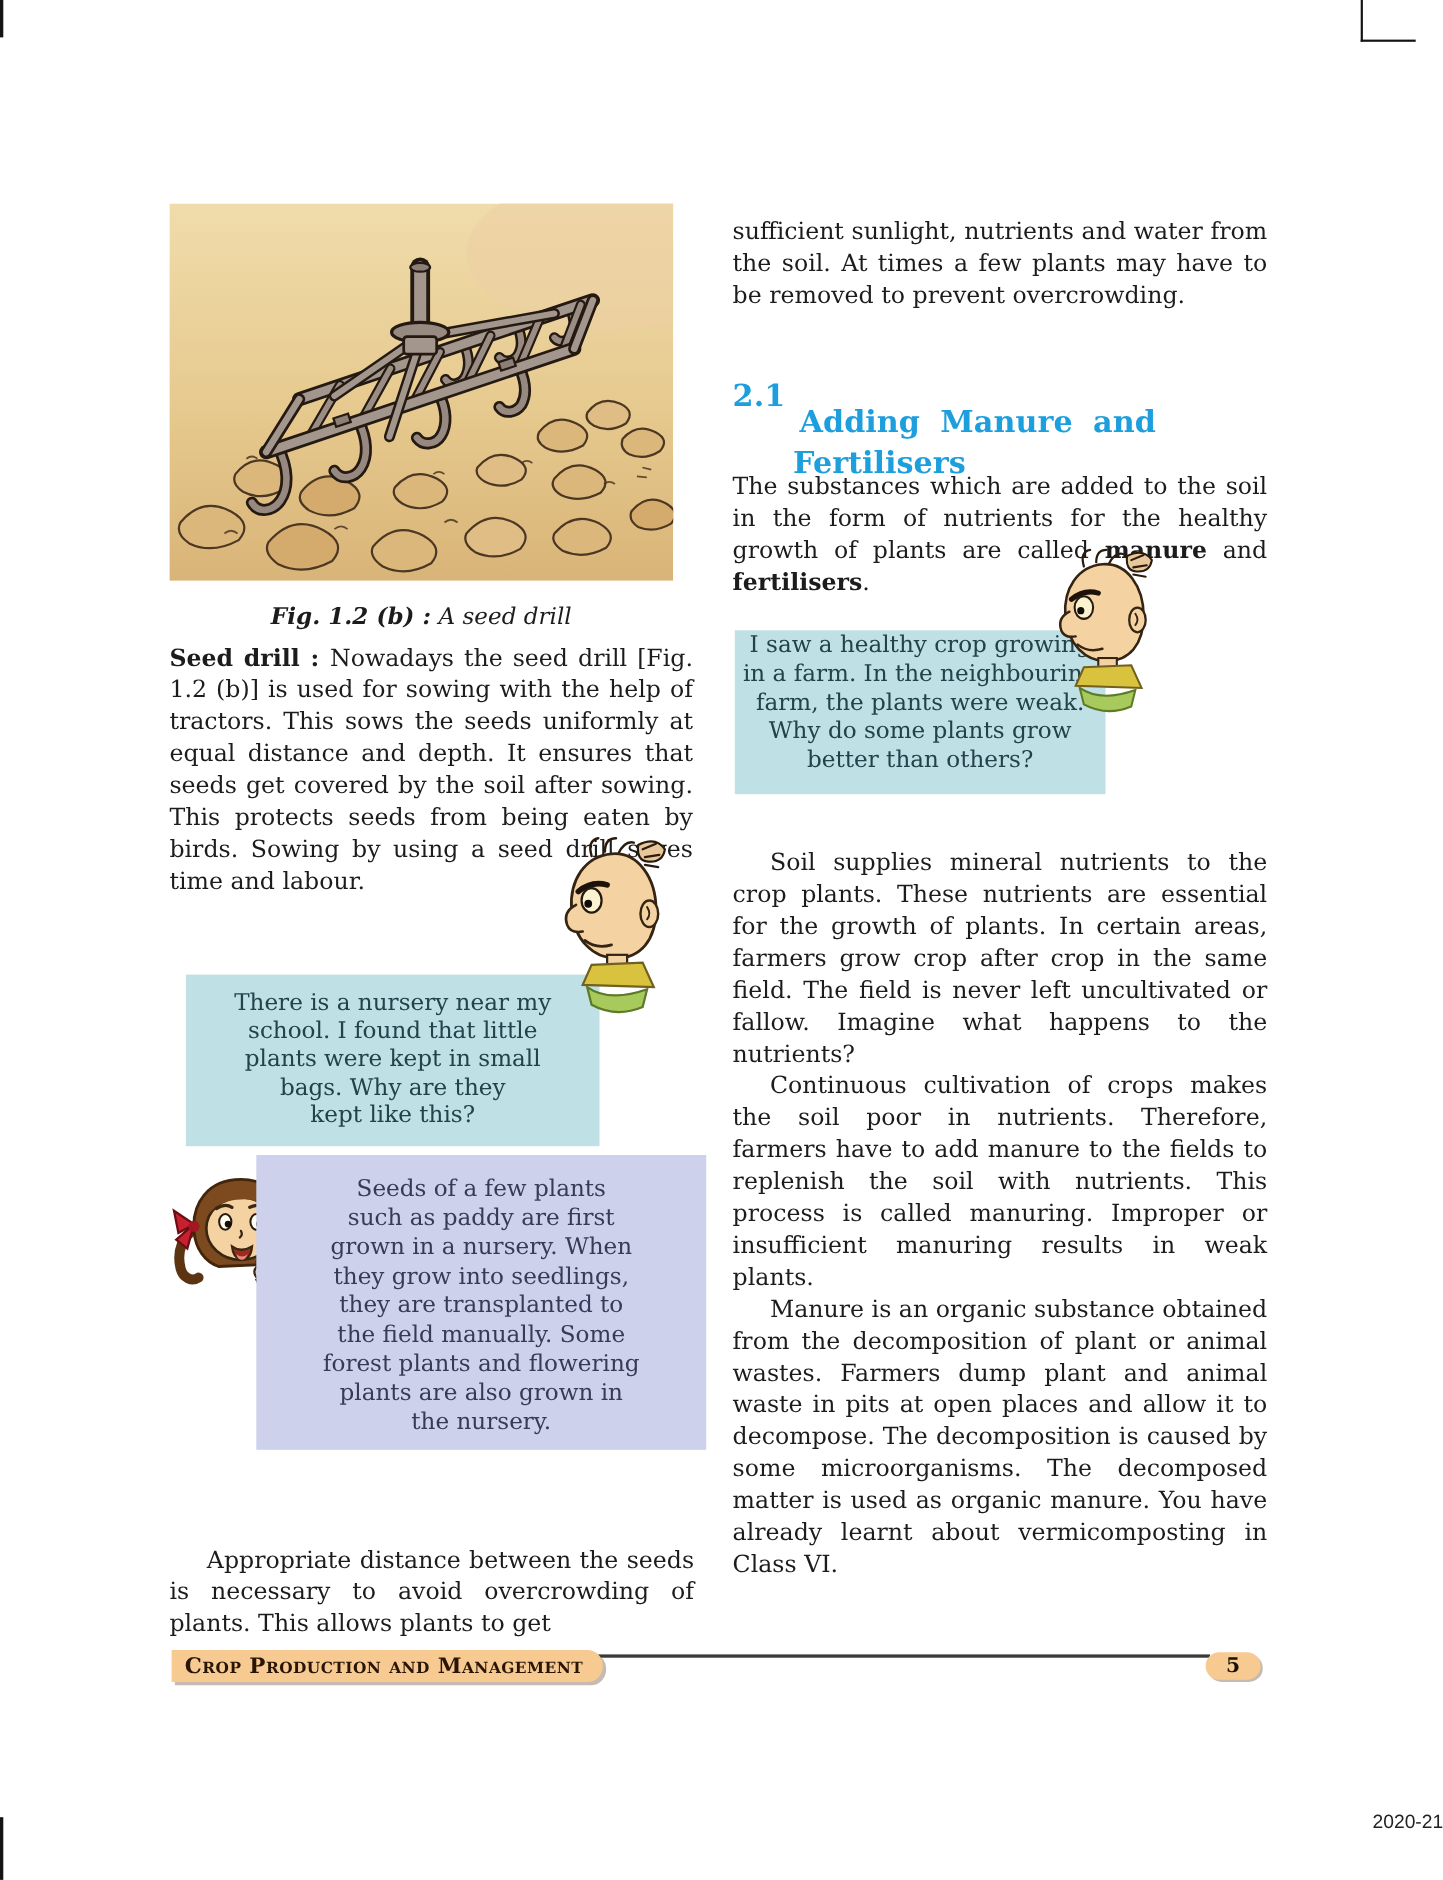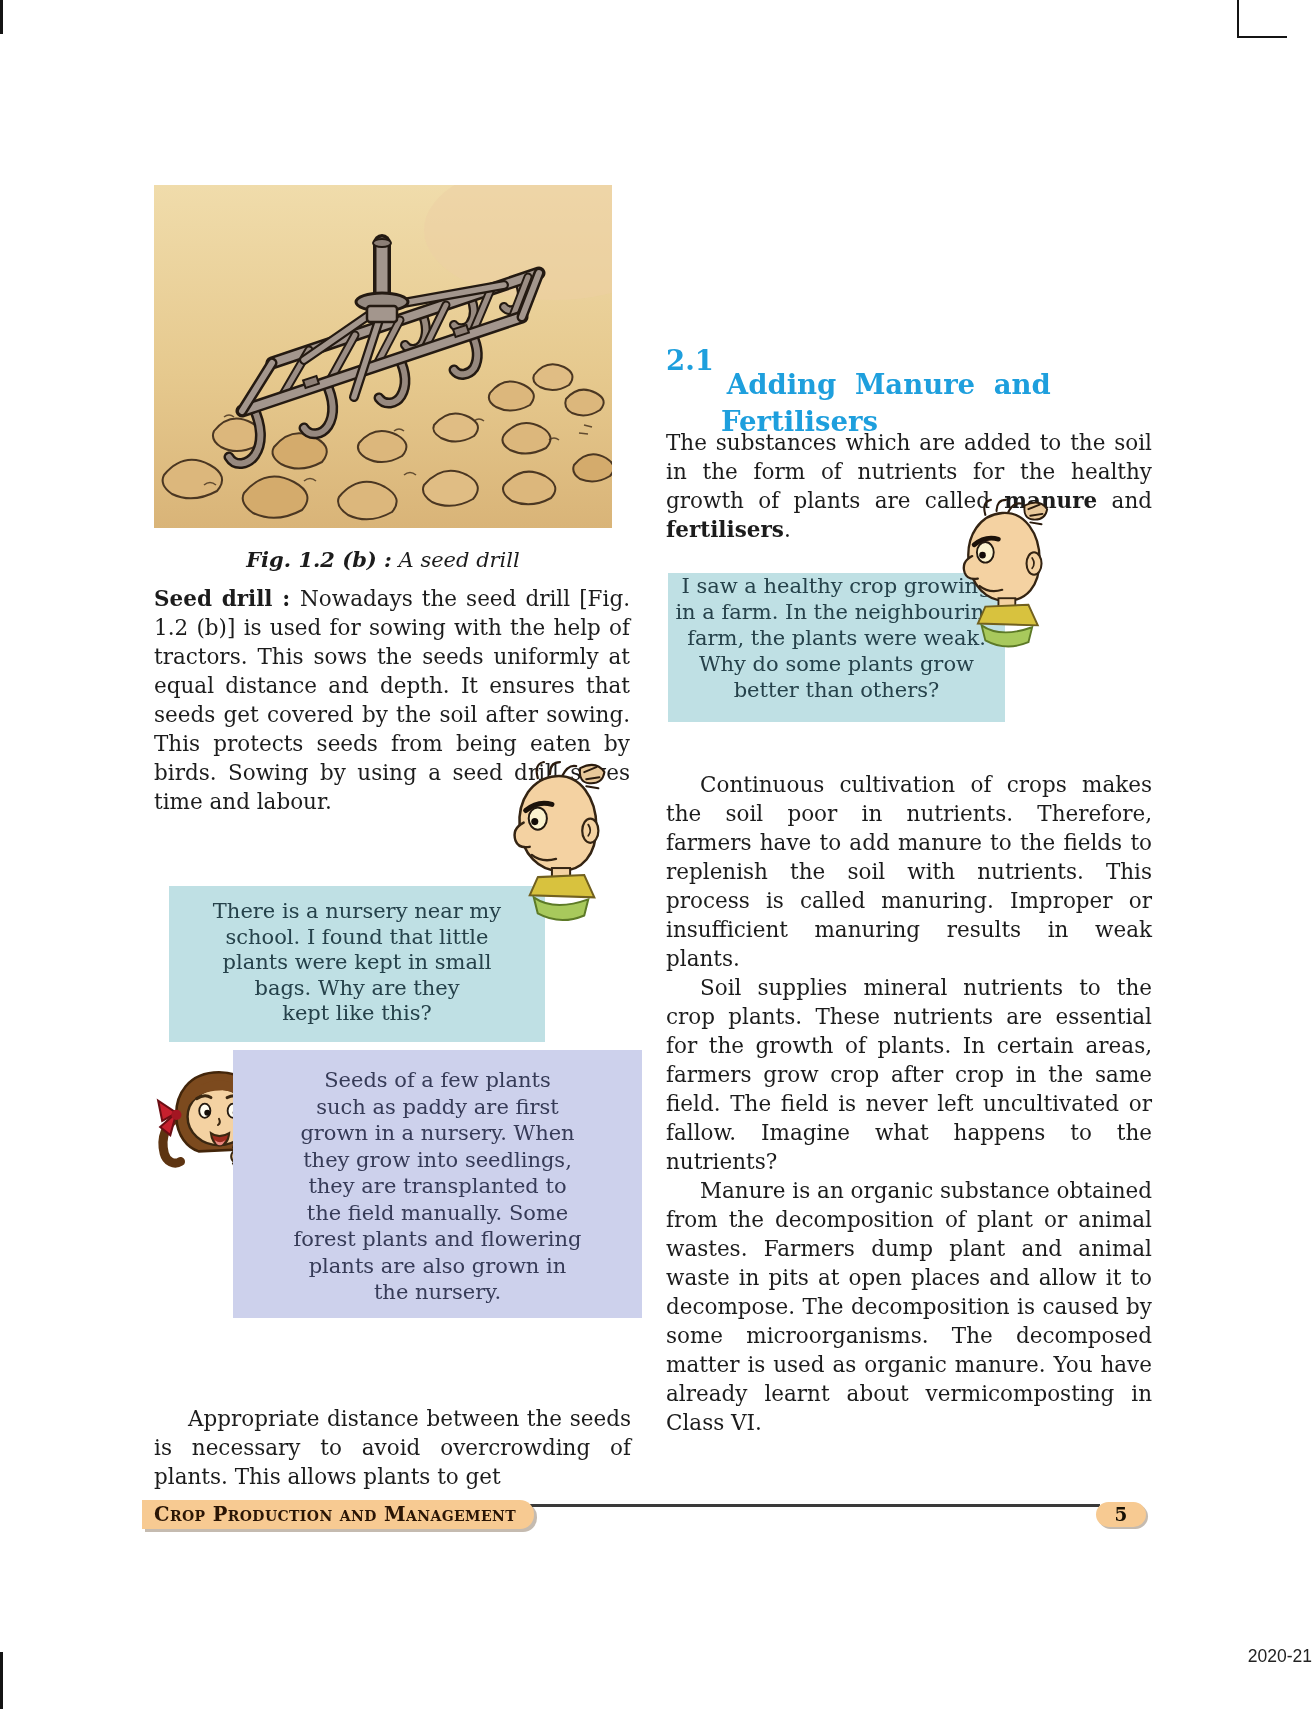--- a/index.html
+++ b/index.html
@@ -41,21 +41,21 @@
   .heading{position:absolute;left:666px;top:342px;width:486px;
            color:var(--heading_blue);font-weight:bold;font-size:27.5px;line-height:37px;}
   .heading .h-row{display:flex;}
   .heading .h-num{margin-right:13px;}
   .heading .h-l1{word-spacing:9px;margin-top:24px;}
   .heading .h-l2{margin-left:55px;}
   .para-manure-intro{position:absolute;left:666px;top:428px;width:486px;}
   .right-bottom{position:absolute;left:666px;top:770px;width:486px;}
   
   .footer-rule{position:absolute;left:158px;top:1504px;width:942px;height:2.5px;background:#3a3a3a;}
-  .badge{position:absolute;left:142px;top:1500px;height:29px;background:var(--badge_bg);
+  .badge{position:absolute;left:156px;top:1500px;height:29px;background:var(--badge_bg);
          border-radius:0 14px 14px 0;box-shadow:3px 3px 0 rgba(90,60,30,.35);
          display:inline-flex;align-items:center;padding:0 18px 0 12px;white-space:nowrap;
          font-weight:bold;font-variant:small-caps;font-size:19.5px;letter-spacing:.4px;
          color:var(--badge_text);}
   .page-num{position:absolute;left:1096px;top:1502px;width:50px;height:25px;
             background:var(--badge_bg);border-radius:13px;display:flex;align-items:center;
             justify-content:center;font-weight:bold;font-size:18.5px;color:#171003;
             box-shadow:2px 2px 0 rgba(90,60,30,.35);}
   .year{position:absolute;left:0;top:1646px;width:1312px;text-align:right;
         font-family:"Liberation Sans", sans-serif;font-size:17.5px;color:#222;}
@@ -250,20 +250,23 @@
 they are transplanted to
 the field manually. Some
 forest plants and flowering
 plants are also grown in
 the nursery.</div>
 
   <div class="para-spacing body-text">
     <p class="indent">Appropriate distance between the seeds is necessary to avoid overcrowding of plants. This allows plants to get</p>
   </div>
 
+  <div class="para-continued body-text">
+    <p>sufficient sunlight, nutrients and water from the soil. At times a few plants may have to be removed to prevent overcrowding.</p>
+  </div>
 
   <div class="heading">
     <div class="h-row">
       <span class="h-num">2.1</span>
       <span class="h-l1">Adding Manure and</span>
     </div>
     <div class="h-l2">Fertilisers</div>
   </div>
 
   <div class="para-manure-intro body-text"><span>The substances which are added to the soil in the form of nutrients for the healthy growth of plants are called </span><span style="font-weight: bold;">manure</span><span> and </span><span style="font-weight: bold;">fertilisers</span><span>.</span></div>
@@ -272,22 +275,22 @@
 in a farm. In the neighbouring
 farm, the plants were weak.
 Why do some plants grow
 better than others?</div>
 
   <svg class="boy2" viewBox="0 0 110 205">
       <use href="#boy-head"></use>
     </svg>
 
   <div class="right-bottom body-text">
+    <p class="indent">Soil supplies mineral nutrients to the crop plants. These nutrients are essential for the growth of plants. In certain areas, farmers grow crop after crop in the same field. The field is never left uncultivated or fallow. Imagine what happens to the nutrients?</p>
     <p class="indent">Continuous cultivation of crops makes the soil poor in nutrients. Therefore, farmers have to add manure to the fields to replenish the soil with nutrients. This process is called manuring. Improper or insufficient manuring results in weak plants.</p>
-    <p class="indent">Soil supplies mineral nutrients to the crop plants. These nutrients are essential for the growth of plants. In certain areas, farmers grow crop after crop in the same field. The field is never left uncultivated or fallow. Imagine what happens to the nutrients?</p>
     <p class="indent">Manure is an organic substance obtained from the decomposition of plant or animal wastes. Farmers dump plant and animal waste in pits at open places and allow it to decompose. The decomposition is caused by some microorganisms. The decomposed matter is used as organic manure. You have already learnt about vermicomposting in Class VI.</p>
   </div>
 
   <div class="footer-rule"></div>
   <div class="badge">Crop Production and Management</div>
   <div class="page-num">5</div>
   <div class="year">2020-21</div>
 
 </div>
 

